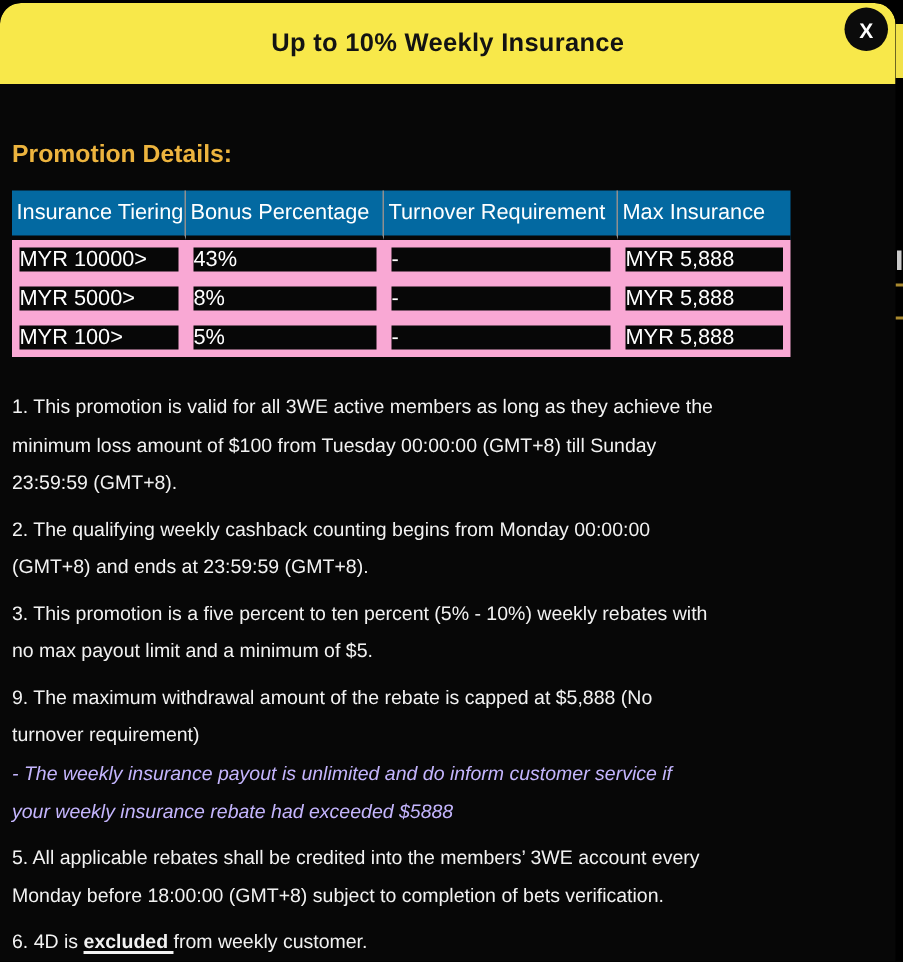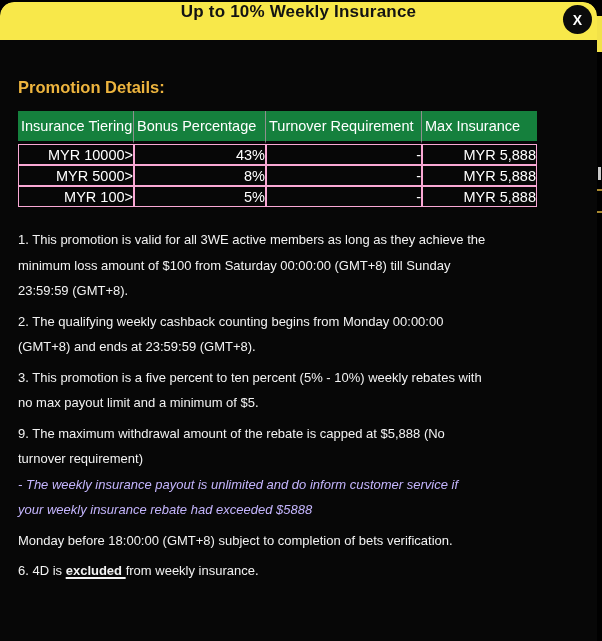--- a/index.html
+++ b/index.html
@@ -20,64 +20,64 @@
 
   .modal {
     position: absolute; left: 0; top: 2px;
     width: 597px; height: 639px;
     background: #070707;
     border-radius: 14px 14px 0 0;
     overflow: hidden;
   }
   .modal-header {
     position: relative;
-    height: 38px;
+    height: 54px;
     background: #f8e84a;
     border-radius: 14px 14px 0 0;
-    display: flex; align-items: flex-start; justify-content: center;
+    display: flex; align-items: center; justify-content: center;
   }
   .modal-title {
     font-size: 17px; font-weight: bold; color: #131313; letter-spacing: 0.2px;
   }
   .close-btn {
     position: absolute; top: 3px; right: 5px;
     width: 29px; height: 29px;
     background: #0b0b0b; border: none; border-radius: 50%;
     color: #fff; cursor: pointer;
     display: flex; align-items: center; justify-content: center;
   }
   .close-btn span { font-size: 14px; font-weight: bold; line-height: 1; }
 
-  .modal-body { padding: 0 18px; }
+  .modal-body { padding: 0 8px; }
 
   .section-heading {
     margin-top: 38px;
     font-size: 16.5px; font-weight: bold;
     color: #edb43e;
   }
 
   table.promo-table {
     margin-top: 14px;
     border-collapse: separate; border-spacing: 0;
     table-layout: fixed; width: 519px;
     font-size: 14.5px; color: #fff;
   }
   .promo-table th {
-    background: #15803d;
+    background: #0369a1;
     font-weight: normal; text-align: left;
     height: 33px; padding-left: 3px;
     border-right: 1px solid #8f8f8f;
     border-bottom: 3px solid #070707;
     vertical-align: middle;
     white-space: nowrap; overflow: hidden;
   }
   .promo-table th:last-child { border-right: none; }
   .promo-table td {
-    border: 1px solid #f9a8d4;
-    height: 21px; text-align: right; vertical-align: middle;
+    border: 5px solid #f9a8d4;
+    height: 21px; text-align: left; vertical-align: middle;
     background: #070707;
     white-space: nowrap;
   }
 
   .terms {
     margin-top: 20px;
     font-size: 13px; line-height: 25.5px; color: #f2f2f2;
   }
   .terms .para { margin-bottom: 5px; }
   .terms .line { white-space: nowrap; }
@@ -143,42 +143,43 @@
           <td>5%</td>
           <td>-</td>
           <td>MYR 5,888</td>
         </tr>
       </tbody>
     </table>
 
     <div class="terms">
       <div class="para">
         <div class="line">1. This promotion is valid for all 3WE active members as long as they achieve the</div>
-        <div class="line">minimum loss amount of $100 from Saturday 00:00:00 (GMT+8) till Sunday</div>
+        <div class="line">minimum loss amount of $100 from Tuesday 00:00:00 (GMT+8) till Sunday</div>
         <div class="line">23:59:59 (GMT+8).</div>
       </div>
       <div class="para">
         <div class="line">2. The qualifying weekly cashback counting begins from Monday 00:00:00</div>
         <div class="line">(GMT+8) and ends at 23:59:59 (GMT+8).</div>
       </div>
       <div class="para">
         <div class="line">3. This promotion is a five percent to ten percent (5% - 10%) weekly rebates with</div>
         <div class="line">no max payout limit and a minimum of $5.</div>
       </div>
       <div>
         <div class="line">9. The maximum withdrawal amount of the rebate is capped at $5,888 (No</div>
         <div class="line">turnover requirement)</div>
       </div>
       <div class="note-red">
         <div class="line">- The weekly insurance payout is unlimited and do inform customer service if</div>
         <div class="line">your weekly insurance rebate had exceeded $5888</div>
       </div>
       <div class="para">
+        <div class="line">5. All applicable rebates shall be credited into the members’ 3WE account every</div>
         <div class="line">Monday before 18:00:00 (GMT+8) subject to completion of bets verification.</div>
       </div>
       <div class="para">
         <div class="line">
-          <span>6. 4D is </span><span class="excluded">excluded </span><span>from weekly insurance.</span>
+          <span>6. 4D is </span><span class="excluded">excluded </span><span>from weekly customer.</span>
         </div>
       </div>
     </div>
   </div>
 </div>
 
 </body></html>

